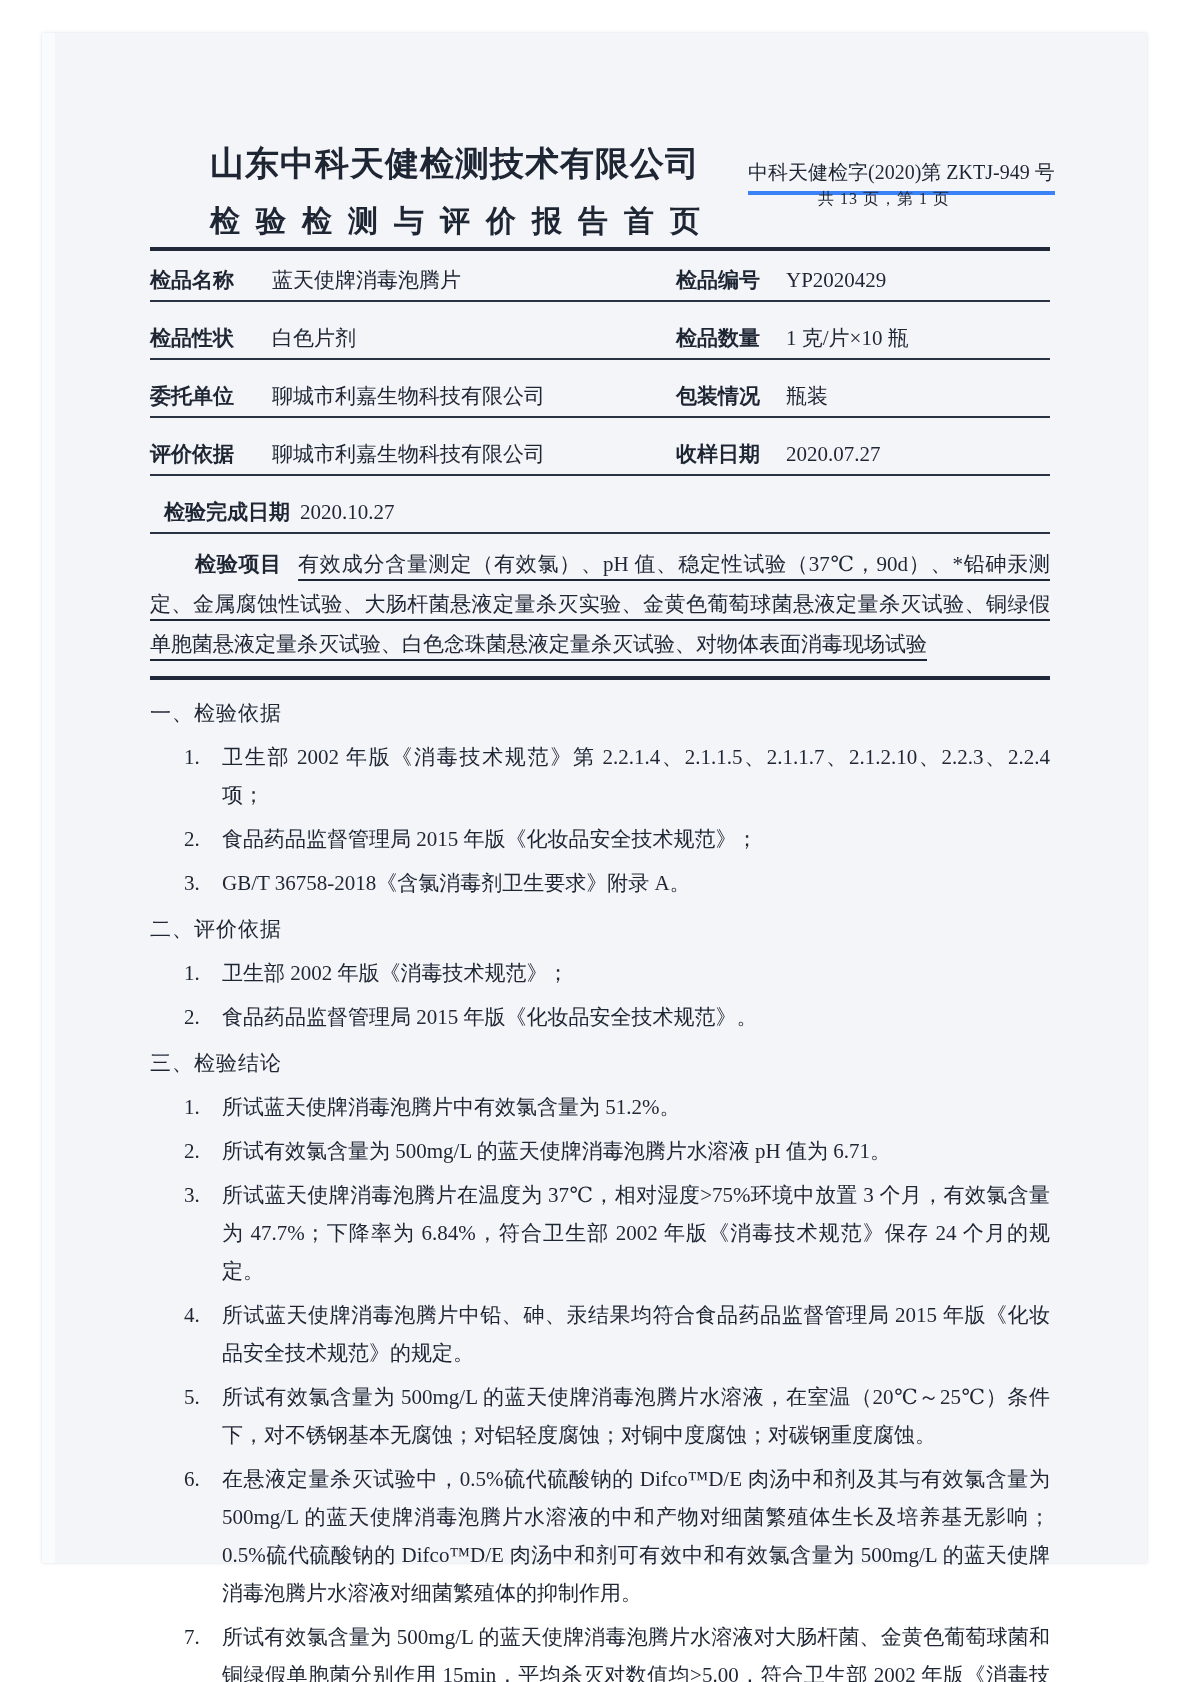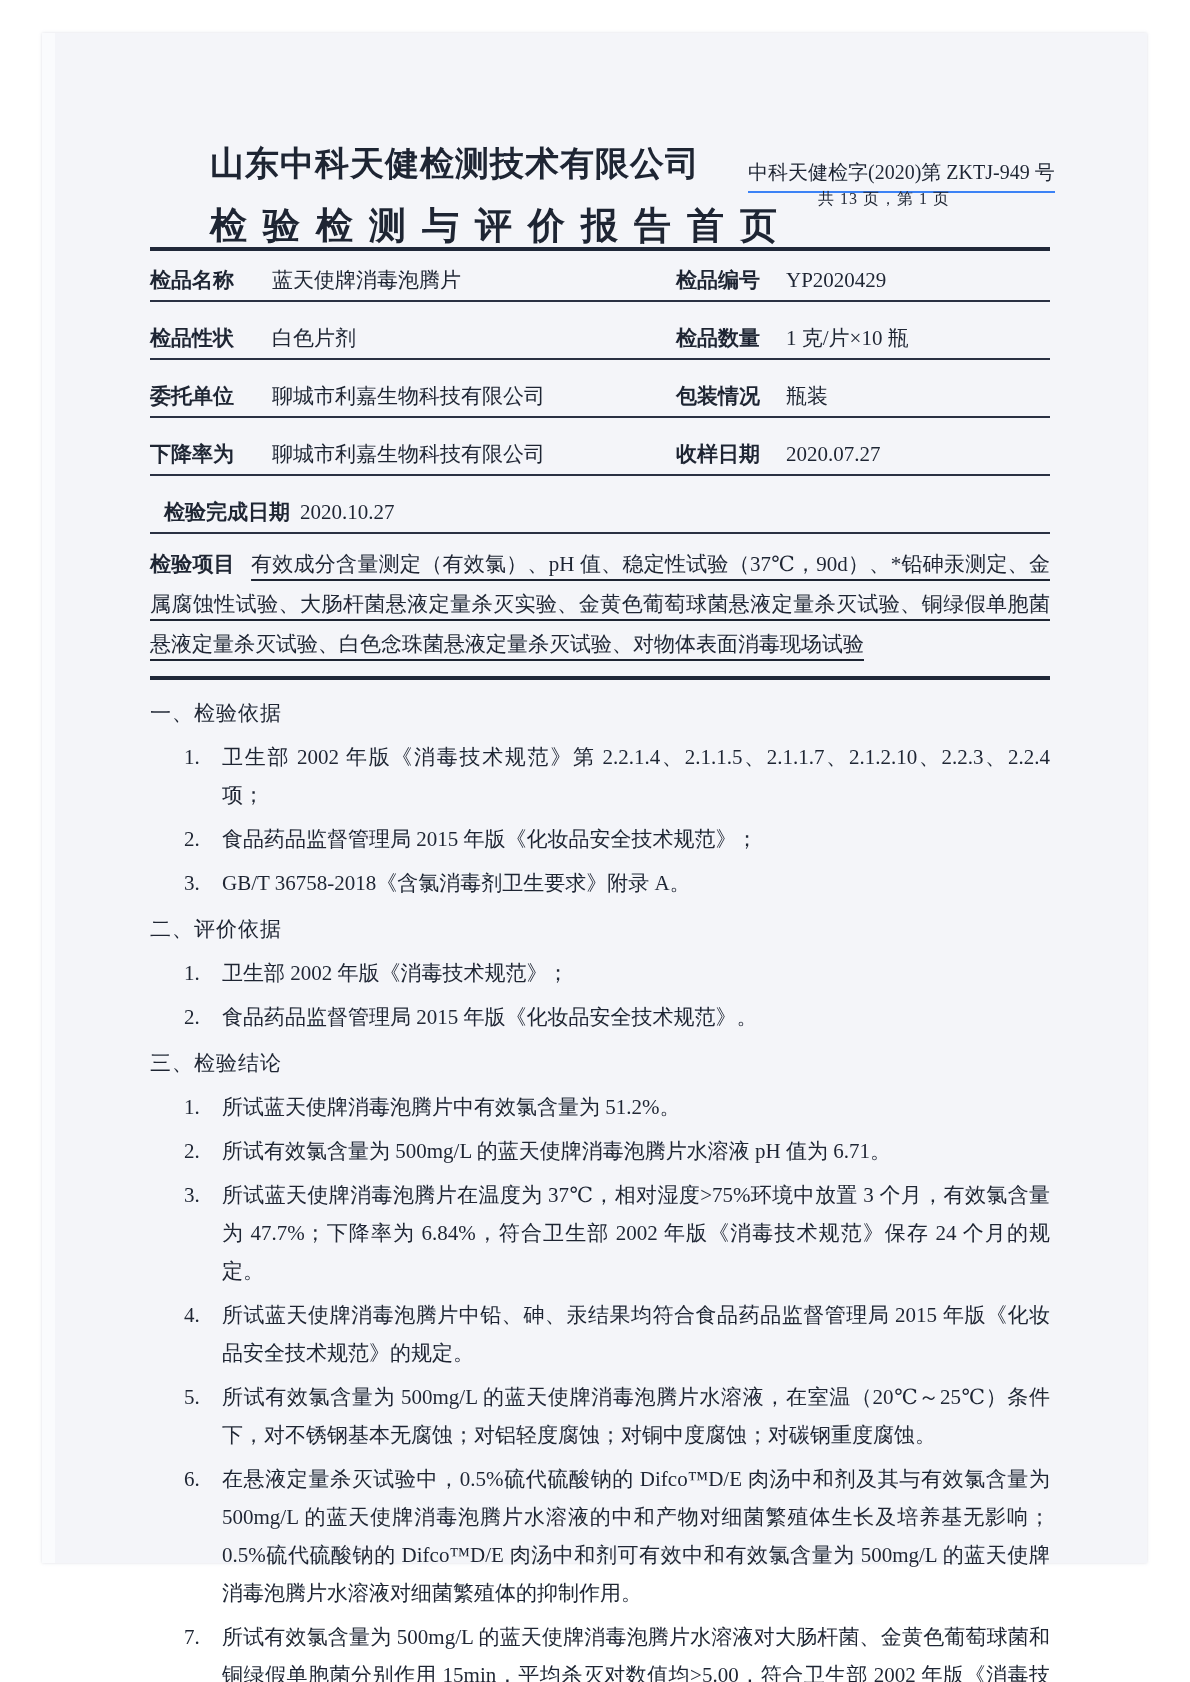--- a/index.html
+++ b/index.html
@@ -20,48 +20,48 @@
   .content{position:relative;margin-left:108px;width:900px;}
   
   .header{position:relative;height:214px;}
   .company{
     position:absolute;left:60px;top:108px;
     font-size:34px;font-weight:700;letter-spacing:1px;white-space:nowrap;
   }
   .doc-number{
     position:absolute;left:598px;top:126px;
     font-size:20px;white-space:nowrap;
-    border-bottom:2px solid #3b82f6;padding-bottom:5px;
+    border-bottom:4px solid #3b82f6;padding-bottom:5px;
   }
   .page-info{
     position:absolute;left:668px;top:156px;
     font-size:16px;white-space:nowrap;letter-spacing:1px;
   }
   .report-title{
     position:absolute;left:60px;top:168px;
-    font-size:37px;font-weight:700;letter-spacing:16px;white-space:nowrap;
+    font-size:30px;font-weight:700;letter-spacing:16px;white-space:nowrap;
   }
   .rule{height:4px;background:#202839;}
   
   .info-table{font-size:21px;}
   .info-row{
     display:flex;align-items:baseline;
     padding:22px 0 6px 0;border-bottom:2px solid #2a3143;
   }
   .info-row:first-child{padding-top:15px;}
   .cell{display:flex;align-items:baseline;}
   .c1{width:512px;}
   .c2{flex:1;}
   .row-label{font-weight:700;min-width:112px;margin-right:10px;white-space:nowrap;}
   .c2 .row-label{min-width:100px;margin-left:14px;}
   .row-value{white-space:nowrap;}
   .test-items-row{
     padding:10px 0 12px 0;line-height:40px;text-align:justify;
   }
-  .test-items-row .row-label{margin-right:16px;}
+  .test-items-row .row-label{margin-right:16px;margin-left:45px;}
   .test-items-text{
     text-decoration:underline;
     text-underline-offset:8px;
     text-decoration-thickness:1.5px;
   }
   
   .sections{margin-top:14px;font-size:21px;line-height:38px;}
   .section-heading{margin:8px 0 4px 0;letter-spacing:1px;}
   .list-item{display:flex;margin:6px 0;}
   .item-number{width:38px;margin-left:34px;flex:none;}
@@ -108,21 +108,21 @@
           <span class="row-label">委托单位</span>
           <span class="row-value">聊城市利嘉生物科技有限公司</span>
         </div>
         <div class="cell c2">
           <span class="row-label">包装情况</span>
           <span class="row-value">瓶装</span>
         </div>
       </div>
       <div class="info-row">
         <div class="cell c1">
-          <span class="row-label">下降率为</span>
+          <span class="row-label">评价依据</span>
           <span class="row-value">聊城市利嘉生物科技有限公司</span>
         </div>
         <div class="cell c2">
           <span class="row-label">收样日期</span>
           <span class="row-value">2020.07.27</span>
         </div>
       </div>
       <div class="info-row">
         <div class="cell c2">
           <span class="row-label">检验完成日期</span>

